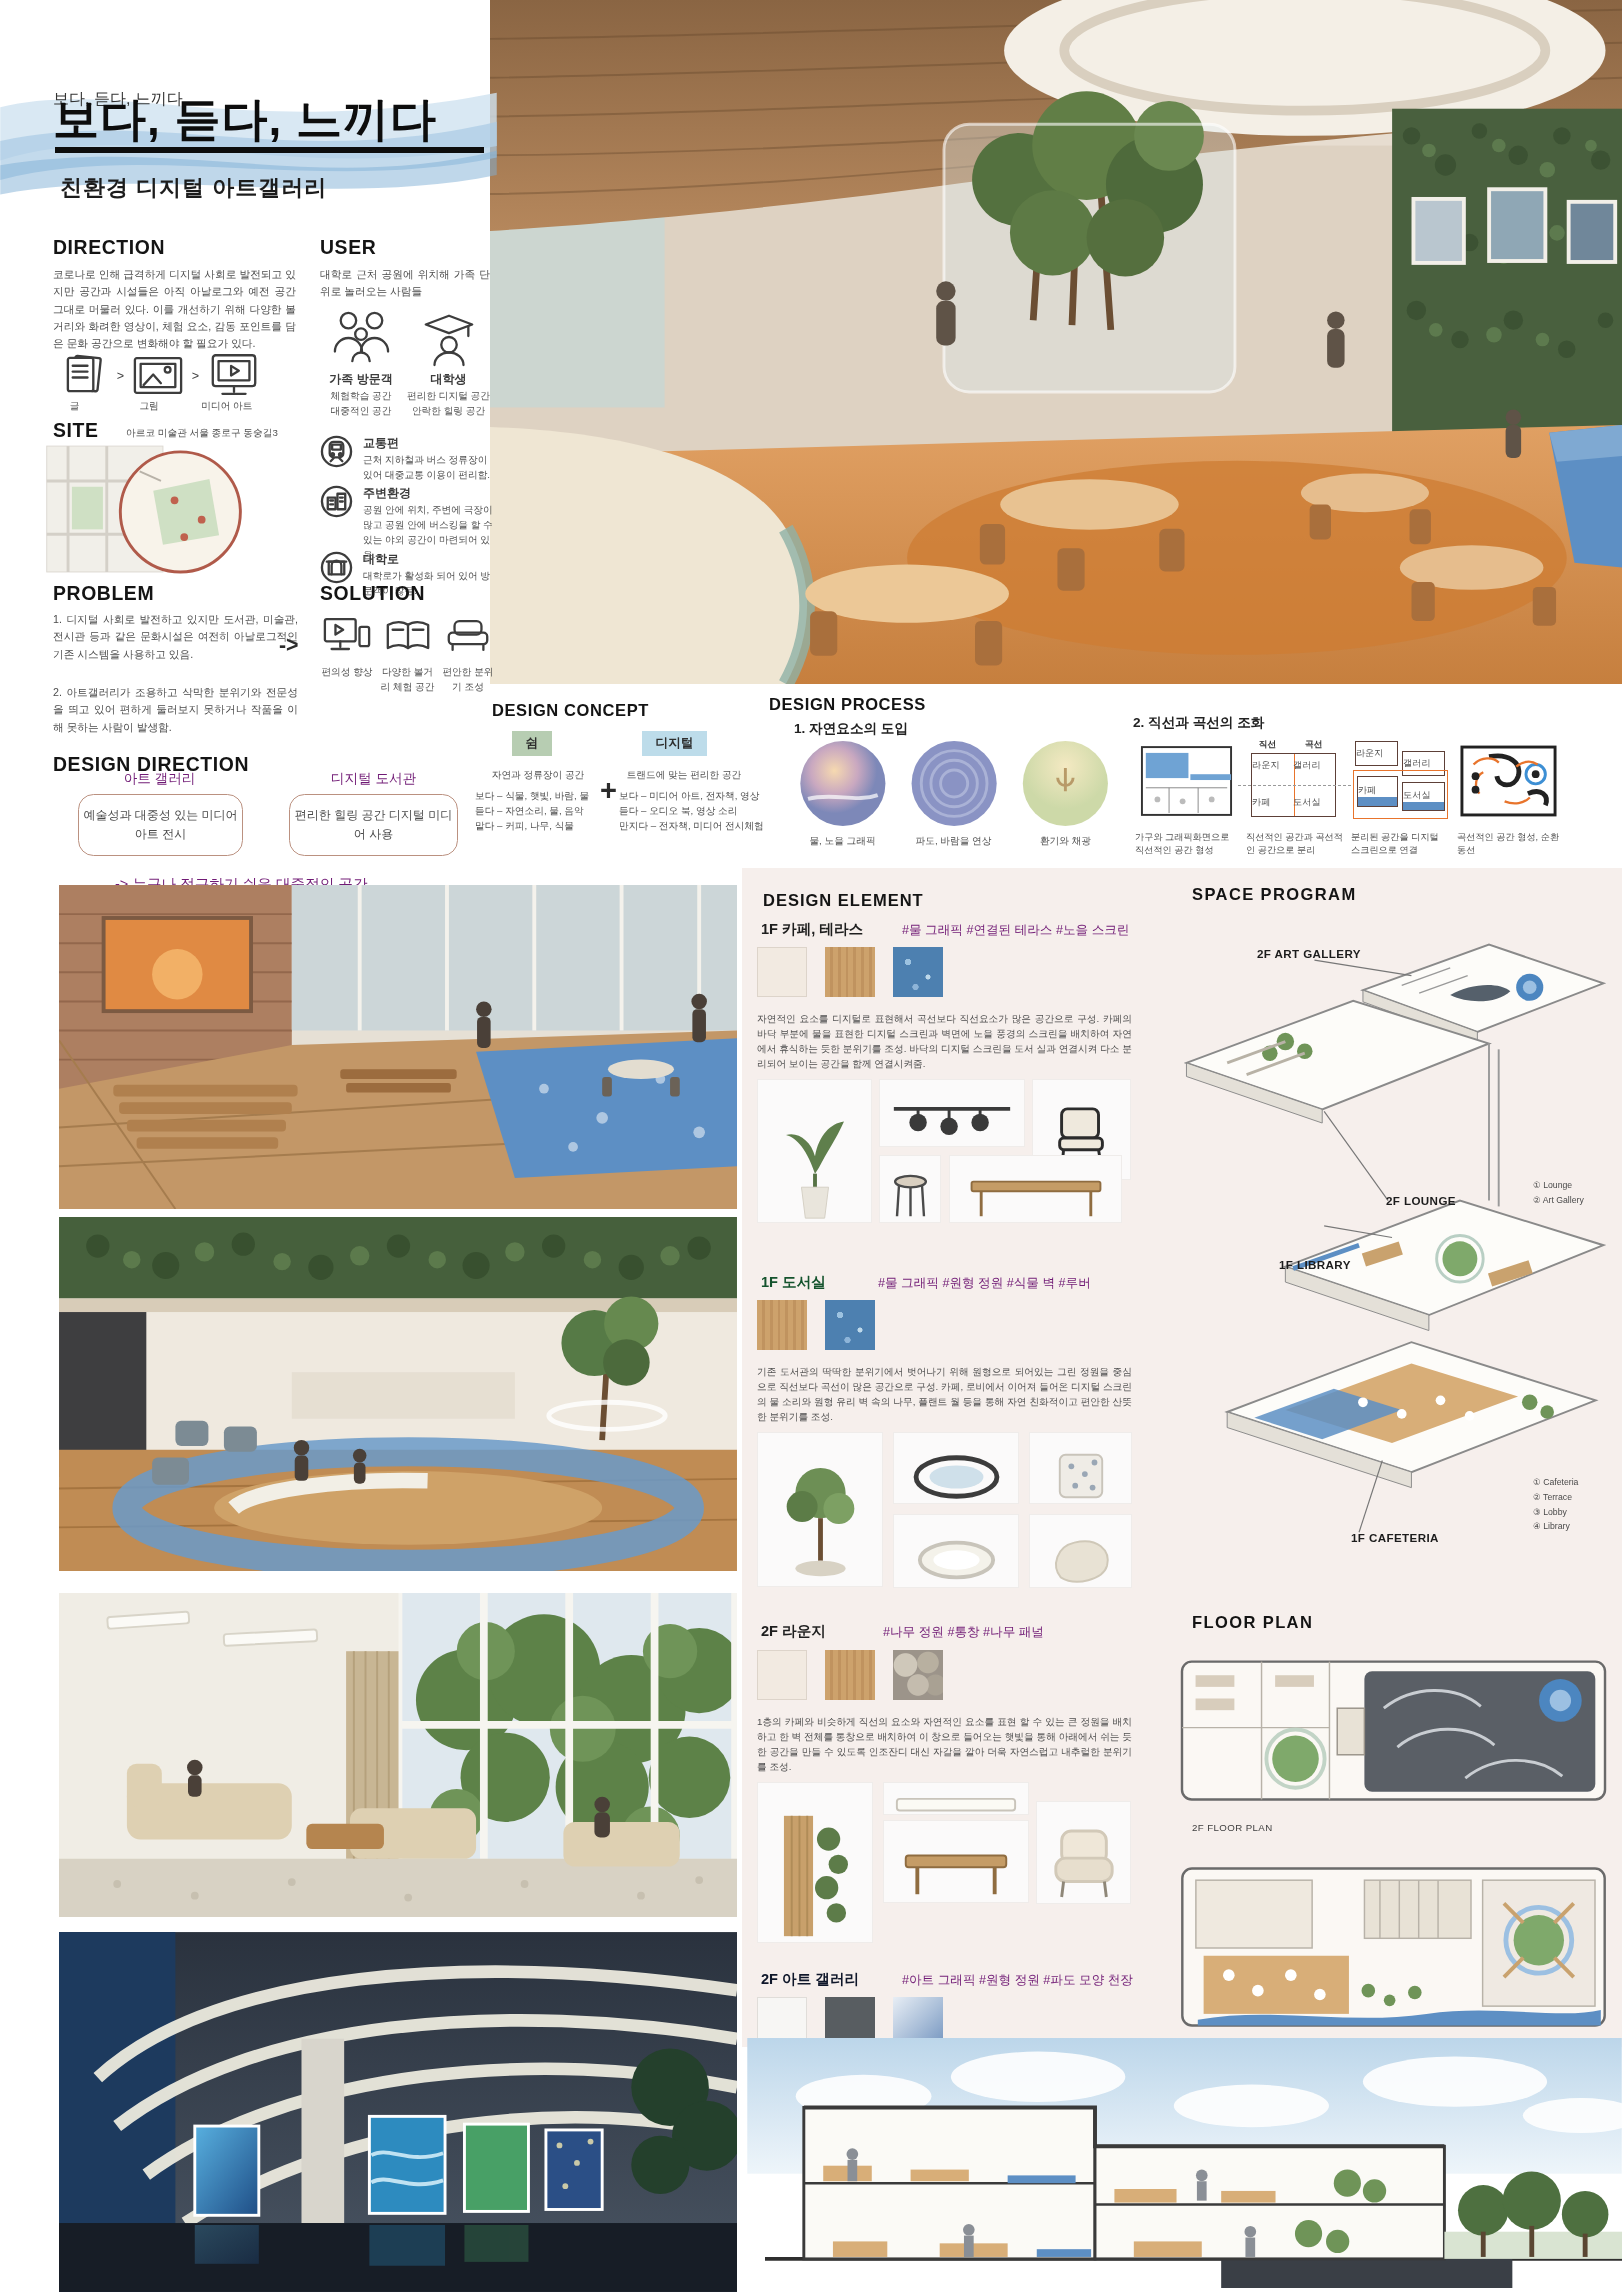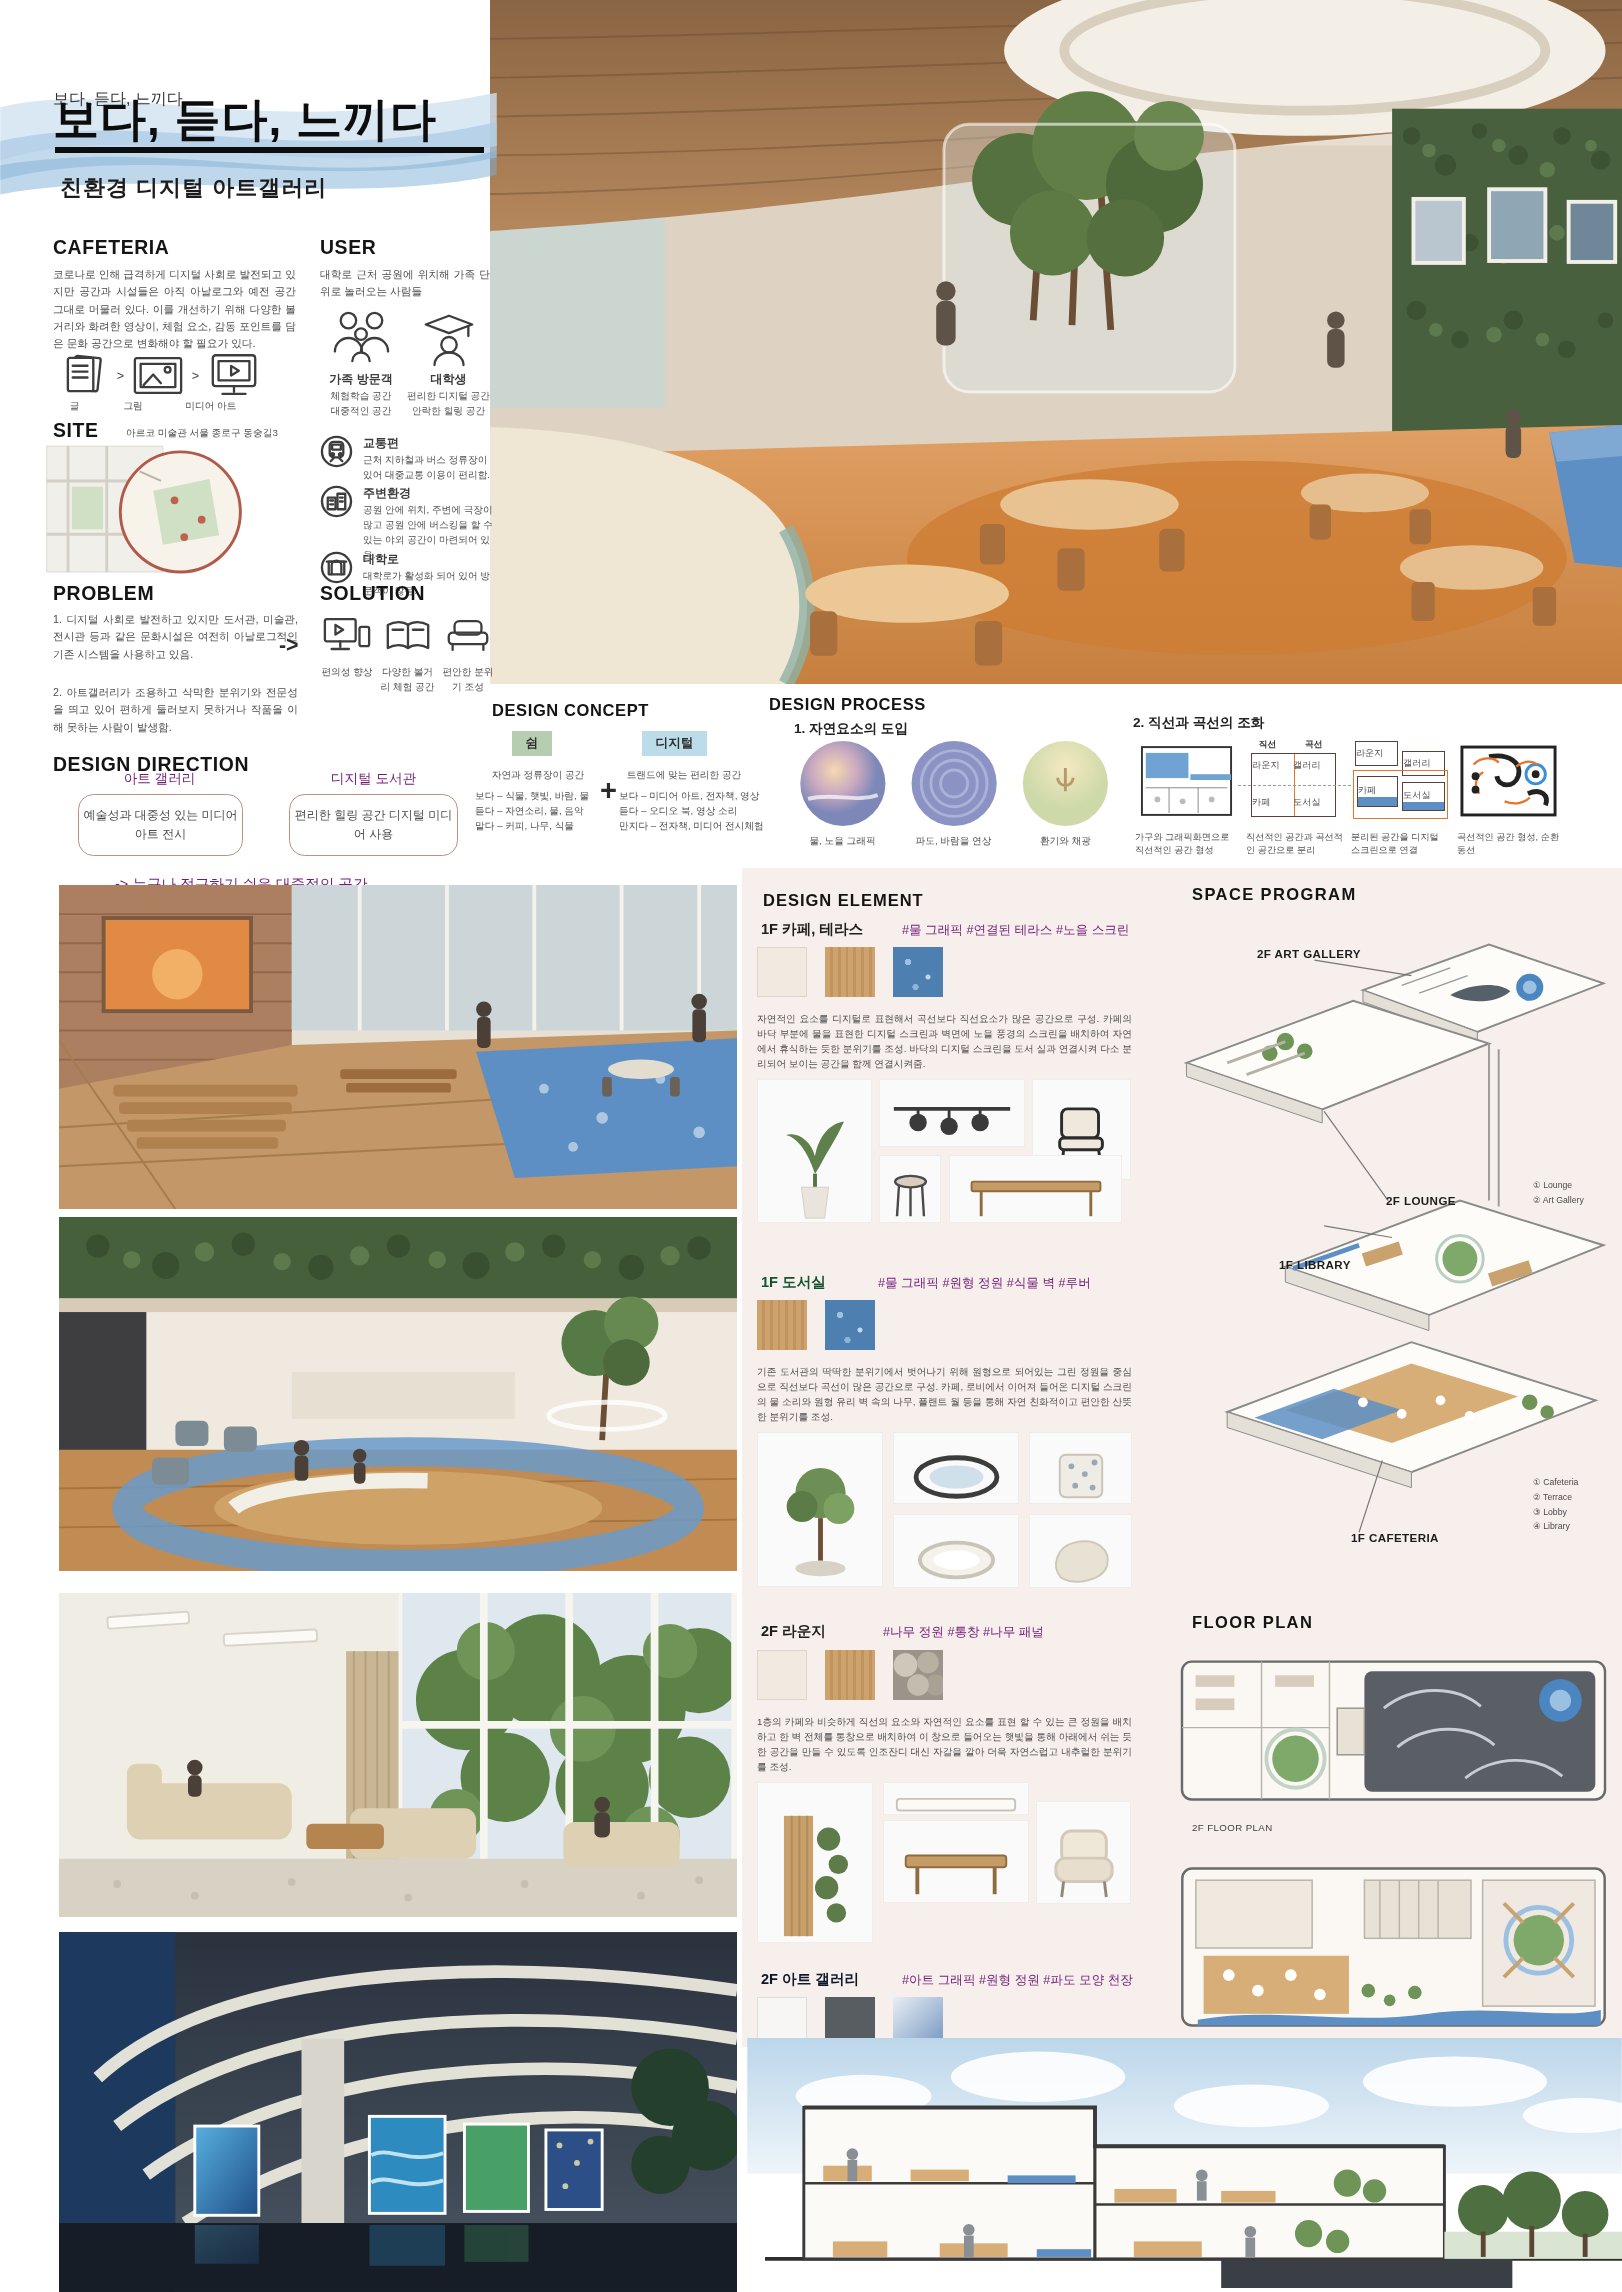--- a/index.html
+++ b/index.html
@@ -146,21 +146,21 @@
       <path d="M0,60 C120,30 260,95 512,45 V100 C300,140 140,70 0,115 Z" fill="#cfe2f0" opacity="0.8"></path>
       <path d="M0,95 C160,60 300,125 512,75 V112 C330,150 150,95 0,135 Z" fill="#a9cbe4" opacity="0.7"></path>
       <path d="M0,120 C180,90 330,150 512,105 V130 C340,165 160,120 0,150 Z" fill="#7fb0d6" opacity="0.5"></path>
     </svg>
   </div>
   <div class="abs" style="left:53px;top:89px;width:446px" style2="">보다, 듣다, 느끼다</div>
   <div class="abs" style="left:53px;top:89px;width:446px;font-size:46px;font-weight:700;color:#0d0d0d;letter-spacing:1px">보다, 듣다, 느끼다</div>
   <div class="abs" style="left:55px;top:147px;width:429px;height:5.8px;background:#0d0d0d"></div>
   <div class="abs" style="left:60px;top:173px;font-size:22px;font-weight:700;color:#1c1c1c;letter-spacing:1px">친환경 디지털 아트갤러리</div>
 
-  <div class="abs sec-h" style="left:53px;top:236px">CAFETERIA</div>
+  <div class="abs sec-h" style="left:53px;top:236px">DIRECTION</div>
   <div class="abs kb" style="left:53px;top:266px;width:243px">코로나로 인해 급격하게 디지털 사회로 발전되고 있지만 공간과 시설들은 아직 아날로그와 예전 공간 그대로 머물러 있다. 이를 개선하기 위해 다양한 볼거리와 화려한 영상이, 체험 요소, 감동 포인트를 담은 문화 공간으로 변화해야 할 필요가 있다.</div>
   <div class="abs" style="left:60px;top:351px;width:243px;display:flex;align-items:center;gap:7.8px">
     <span class="icon">
       <svg width="49" height="45" viewBox="0 0 50 46" class="oicon">
           <rect x="14" y="4" width="26" height="34" rx="2" transform="rotate(6 27 21)"></rect>
           <rect x="8" y="5" width="26" height="34" rx="2" fill="#fff"></rect>
           <line x1="13" y1="13" x2="28" y2="13"></line>
           <line x1="13" y1="19" x2="28" y2="19"></line>
           <line x1="13" y1="25" x2="28" y2="25"></line>
         </svg>
@@ -180,21 +180,21 @@
           <rect x="6" y="4" width="44" height="32" rx="3"></rect>
           <rect x="12" y="10" width="32" height="20"></rect>
           <path d="M25,15 L33,20 L25,25 Z"></path>
           <line x1="28" y1="36" x2="28" y2="42"></line>
           <line x1="16" y1="44" x2="40" y2="44"></line>
         </svg>
     </span>
   </div>
   <div class="abs" style="left:60px;top:398px;width:243px;display:flex;gap:29px">
     <span class="kb10" style="margin-left:9.7px">글</span>
-    <span class="kb10" style="margin-left:15px">그림</span>
+    <span class="kb10" style="margin-left:31px">그림</span>
     <span class="kb10" style="margin-left:13.6px">미디어 아트</span>
   </div>
 
   <div class="abs sec-h" style="left:53px;top:419px">SITE</div>
   <div class="abs kb10" style="left:126px;top:425px;width:155px">아르코 미술관  서울 종로구 동숭길3</div>
   <div class="abs" style="left:39px;top:442px;width:213px;height:136px">
     <svg width="213" height="136" viewBox="0 0 220 140">
       <rect x="8" y="4" width="120" height="130" fill="#f1efe9" stroke="#ddd9d2"></rect>
       <g stroke="#d4d0c8" stroke-width="3">
           <line x1="30" y1="4" x2="30" y2="134"></line>

